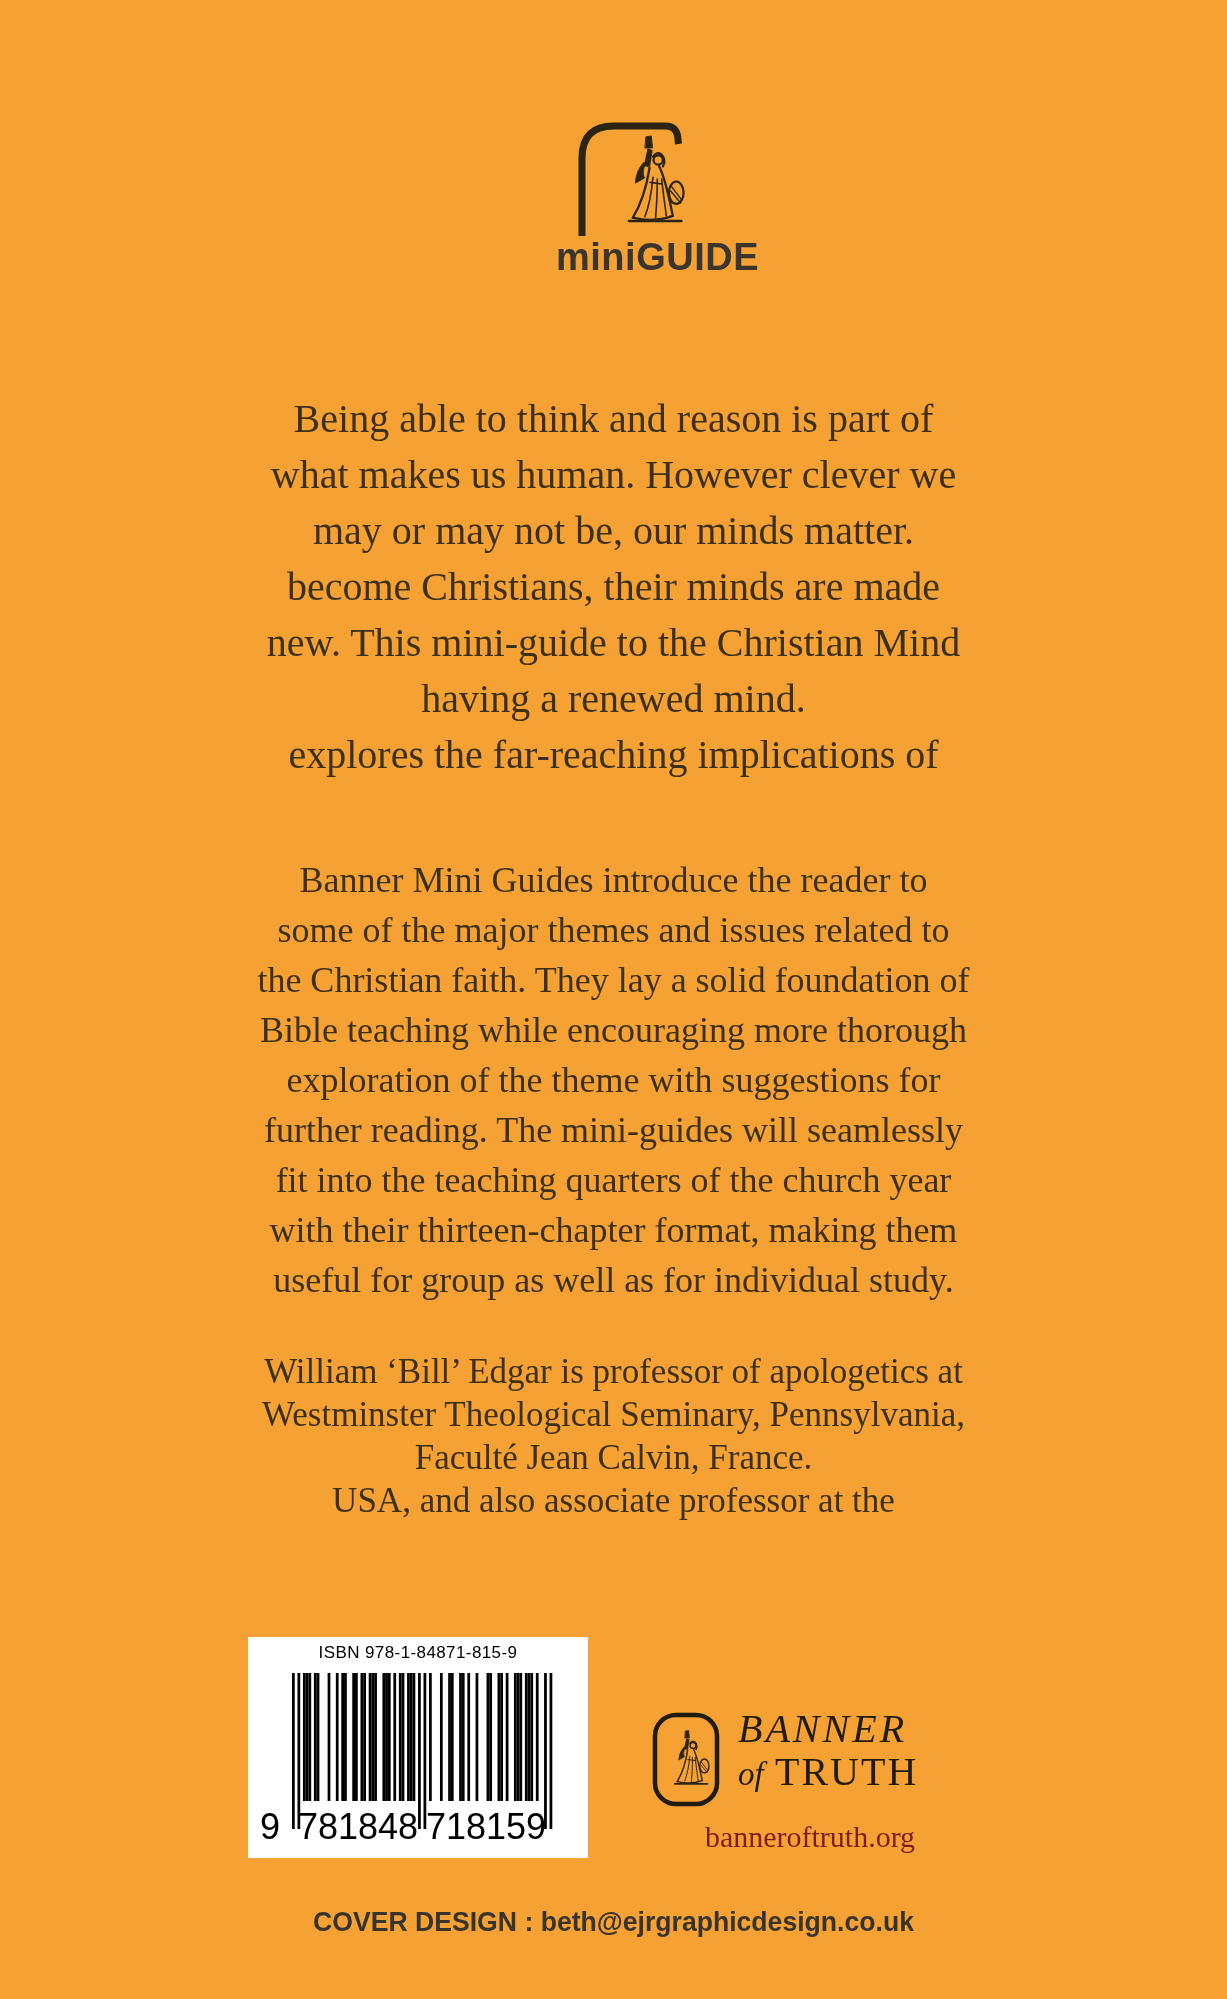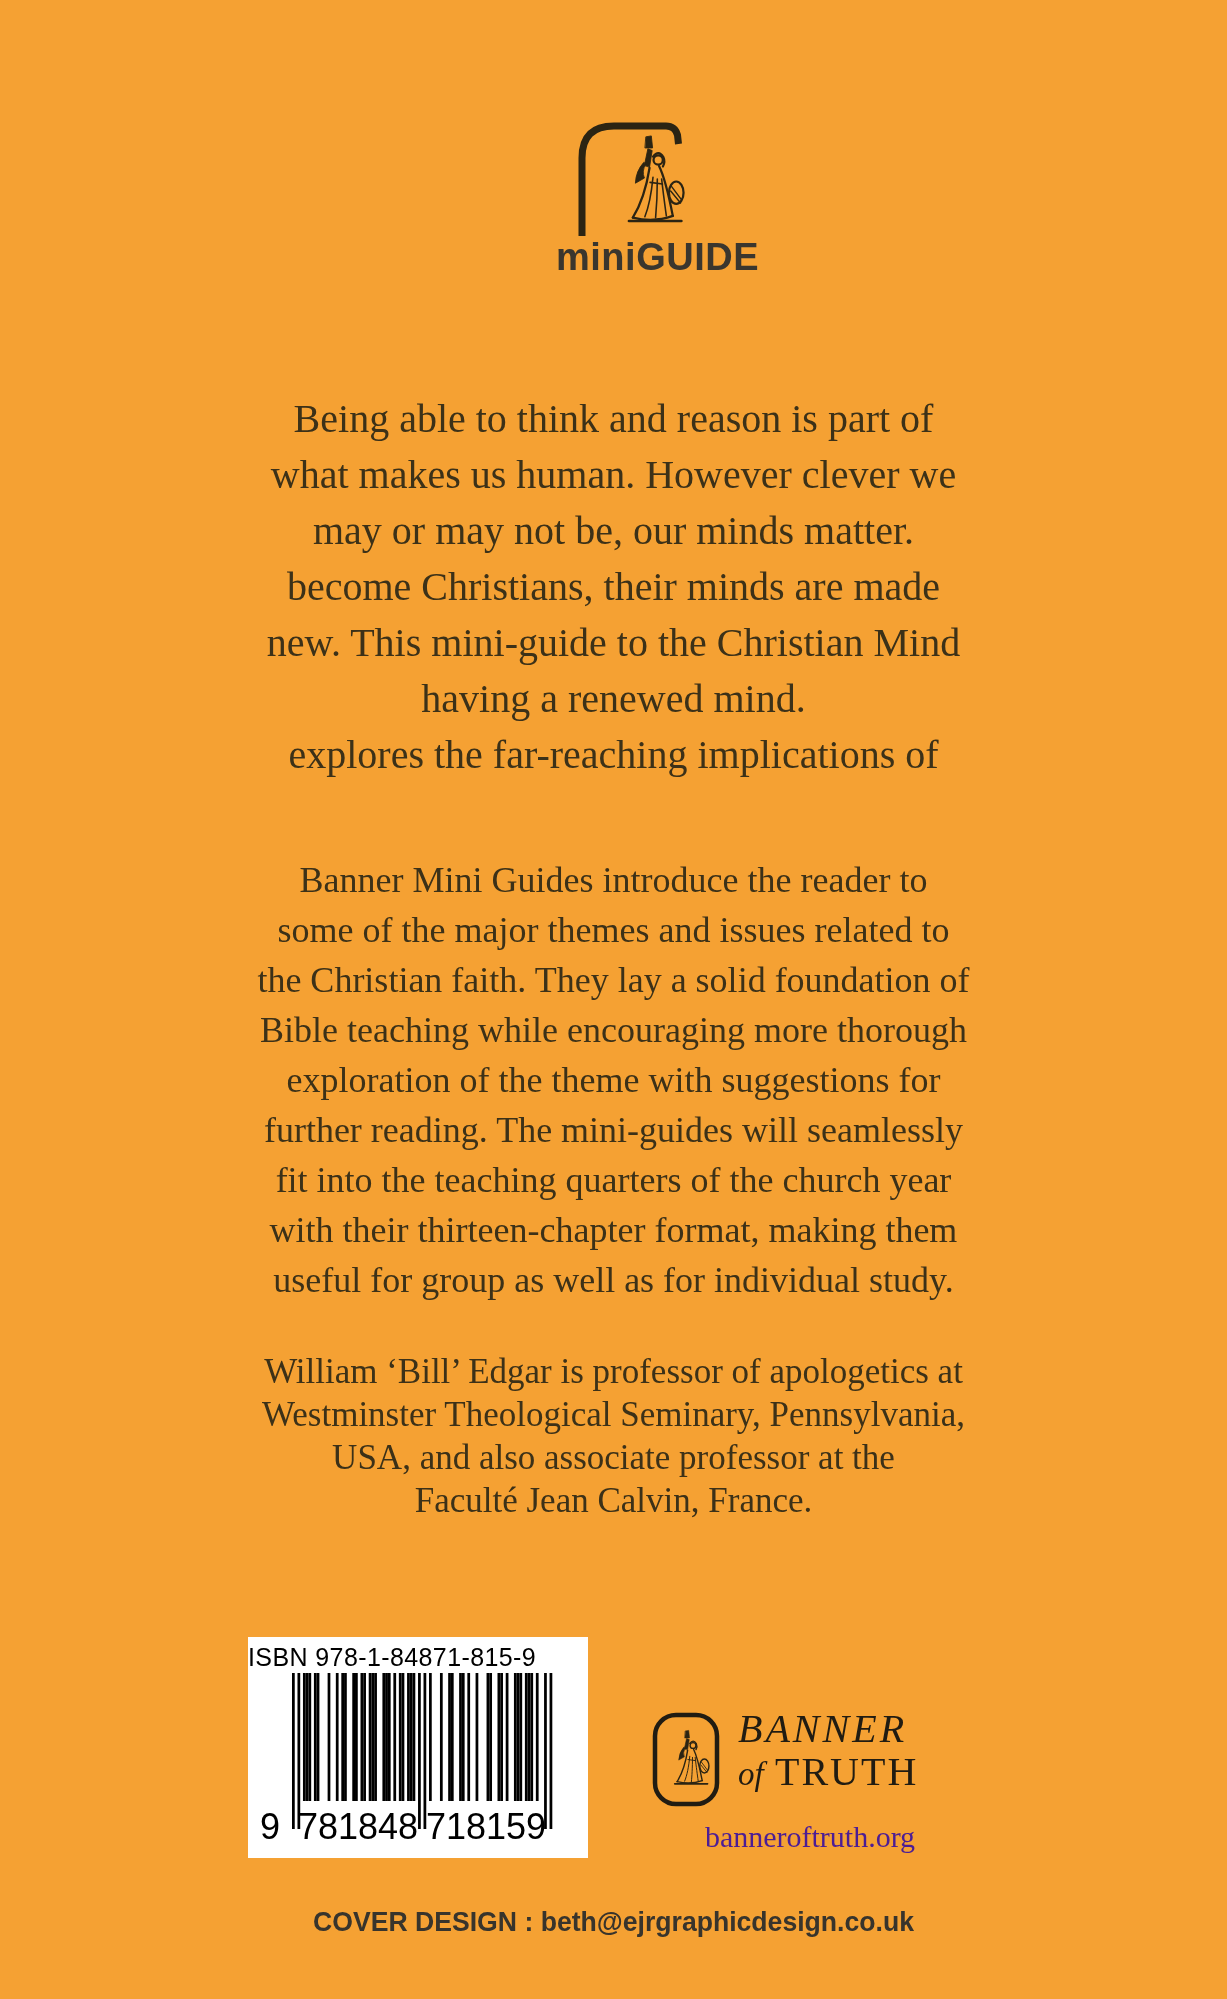--- a/index.html
+++ b/index.html
@@ -25,42 +25,42 @@
   
   .blurb{position:absolute;left:0;width:100%;text-align:center;color:#3C3118;}
   .blurb div{white-space:nowrap;}
   .p1{top:391px;font-size:40px;line-height:56px;}
   .p2{top:855px;font-size:36px;line-height:50px;}
   .p3{top:1350px;font-size:35px;line-height:43px;}
 
   
   .isbn-panel{position:absolute;left:248px;top:1637px;width:340px;height:221px;background:#ffffff;}
   .isbn-label{
-    position:absolute;left:0;top:6px;width:100%;text-align:left;
-    font-family:"Liberation Sans","DejaVu Sans",sans-serif;
-    font-size:25px;color:#000;letter-spacing:.4px;
+    position:absolute;left:0;top:6px;width:100%;text-align:center;
+    font-family:"Liberation Sans","DejaVu Sans",sans-serif;
+    font-size:17px;color:#000;letter-spacing:.4px;
   }
   .barcode-svg{position:absolute;left:0;top:36px;width:340px;height:174px;}
   .barcode-svg text{
     font-family:"Liberation Sans","DejaVu Sans",sans-serif;
     font-size:36px;fill:#000;
   }
 
   
   .pub-emblem{position:absolute;left:652px;top:1712px;width:68px;height:95px;}
   .pub-name{
     position:absolute;left:738px;top:1707px;width:240px;
     color:#211C12;text-align:left;
   }
   .pub-name .line1{font-size:40px;line-height:44px;letter-spacing:3px;font-style:italic;}
   .pub-name .line2{font-size:40px;line-height:42px;letter-spacing:2px;}
   .pub-name .of{font-style:italic;font-size:33px;letter-spacing:0;}
   .pub-site{
     position:absolute;left:660px;top:1820px;width:300px;text-align:center;
-    font-size:30px;color:#4c1d95;
+    font-size:30px;color:#7f1d1d;
   }
   
   .footer{
     position:absolute;left:0;top:1906px;width:100%;text-align:center;
     font-family:"Liberation Sans","DejaVu Sans",sans-serif;
     font-weight:bold;font-size:28px;color:#38342C;letter-spacing:0;
     transform:scaleX(.95);
   }
 </style>
 </head>
@@ -121,22 +121,22 @@
       <div>Bible teaching while encouraging more thorough</div>
       <div>exploration of the theme with suggestions for</div>
       <div>further reading. The mini-guides will seamlessly</div>
       <div>fit into the teaching quarters of the church year</div>
       <div>with their thirteen-chapter format, making them</div>
       <div>useful for group as well as for individual study.</div>
     </div>
   <div class="blurb p3">
       <div>William ‘Bill’ Edgar is professor of apologetics at</div>
       <div>Westminster Theological Seminary, Pennsylvania,</div>
+      <div>Faculté Jean Calvin, France.</div>
       <div>USA, and also associate professor at the</div>
-      <div>Faculté Jean Calvin, France.</div>
     </div>
 
   <div class="isbn-panel">
     <div class="isbn-label">ISBN 978-1-84871-815-9</div>
     <svg id="barcode-svg" class="barcode-svg" viewBox="0 0 340 174">
       <g id="barcode-bars">
           <rect x="44.00" y="0" width="2.74" height="156" fill="#000"></rect>
           <rect x="49.48" y="0" width="2.74" height="156" fill="#000"></rect>
           <rect x="54.96" y="0" width="2.74" height="128" fill="#000"></rect>
           <rect x="57.70" y="0" width="2.74" height="128" fill="#000"></rect>

